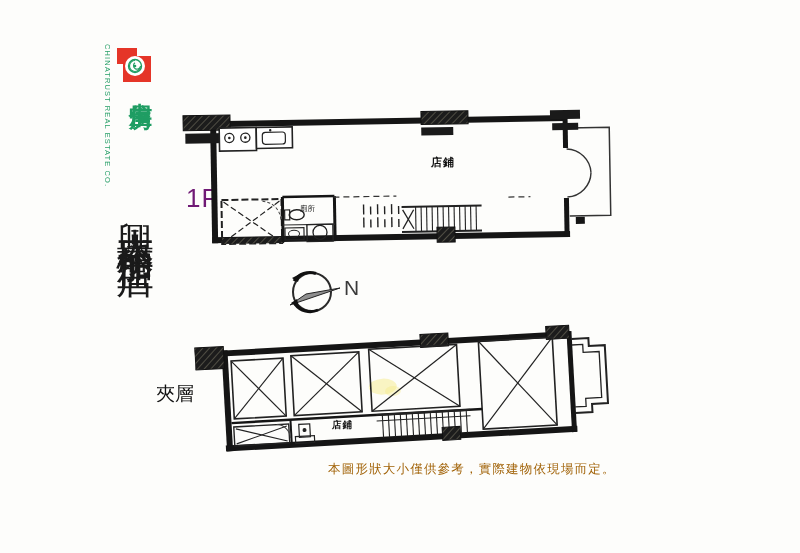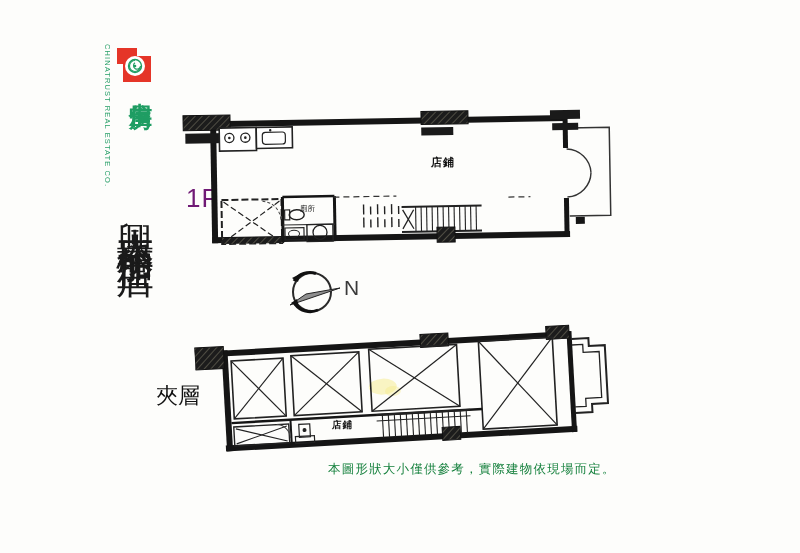--- a/index.html
+++ b/index.html
@@ -27,38 +27,38 @@
   
   .store-name{
     left:106px;top:192px;width:48px;height:330px;
     writing-mode:vertical-rl;text-orientation:upright;
     font-family:"DejaVu Serif", serif;
     font-size:38px;color:#1a1a1a;line-height:1;letter-spacing:6px;
   }
 
   
   .label-1f{left:170px;top:183px;font-size:26px;font-weight:500;color:#701a75;letter-spacing:1px;margin-left:16px;}
-  .label-mezz{left:156px;top:381px;font-size:22px;color:#111;}
+  .label-mezz{left:156px;top:381px;font-size:19px;color:#111;}
 
   
   .plan-1f{left:183px;top:104px;transform:rotate(-1deg);}
   .plan-mezz{left:197px;top:323px;transform:rotate(-3.2deg);}
 
   .shop-1f{left:431px;top:155px;font-size:11px;font-weight:700;letter-spacing:1px;color:#111;}
   .toilet-1f{left:300px;top:204px;font-size:7.5px;font-weight:400;color:#111;}
   .shop-mezz{left:332px;top:419px;font-size:9.5px;font-weight:700;letter-spacing:1px;color:#111;}
 
   
   .compass{left:282px;top:266px;}
   .compass-n{left:344px;top:276px;font-size:21px;color:#3a3a3a;}
 
   
   .disclaimer{
     left:328px;top:461px;font-size:12.5px;font-weight:500;
-    letter-spacing:1.2px;color:#15803d;
+    letter-spacing:1.2px;color:#a16207;
   }
 </style>
 </head>
 <body>
 
 <div class="abs logo-en">CHINATRUST REAL ESTATE CO.</div>
 
 <svg class="abs logo-icon" width="38" height="38" viewBox="0 0 38 38">
   <rect x="2" y="0" width="20" height="16" fill="#e53528"></rect>
   <rect x="8" y="8" width="28" height="26" fill="#e53528"></rect>

